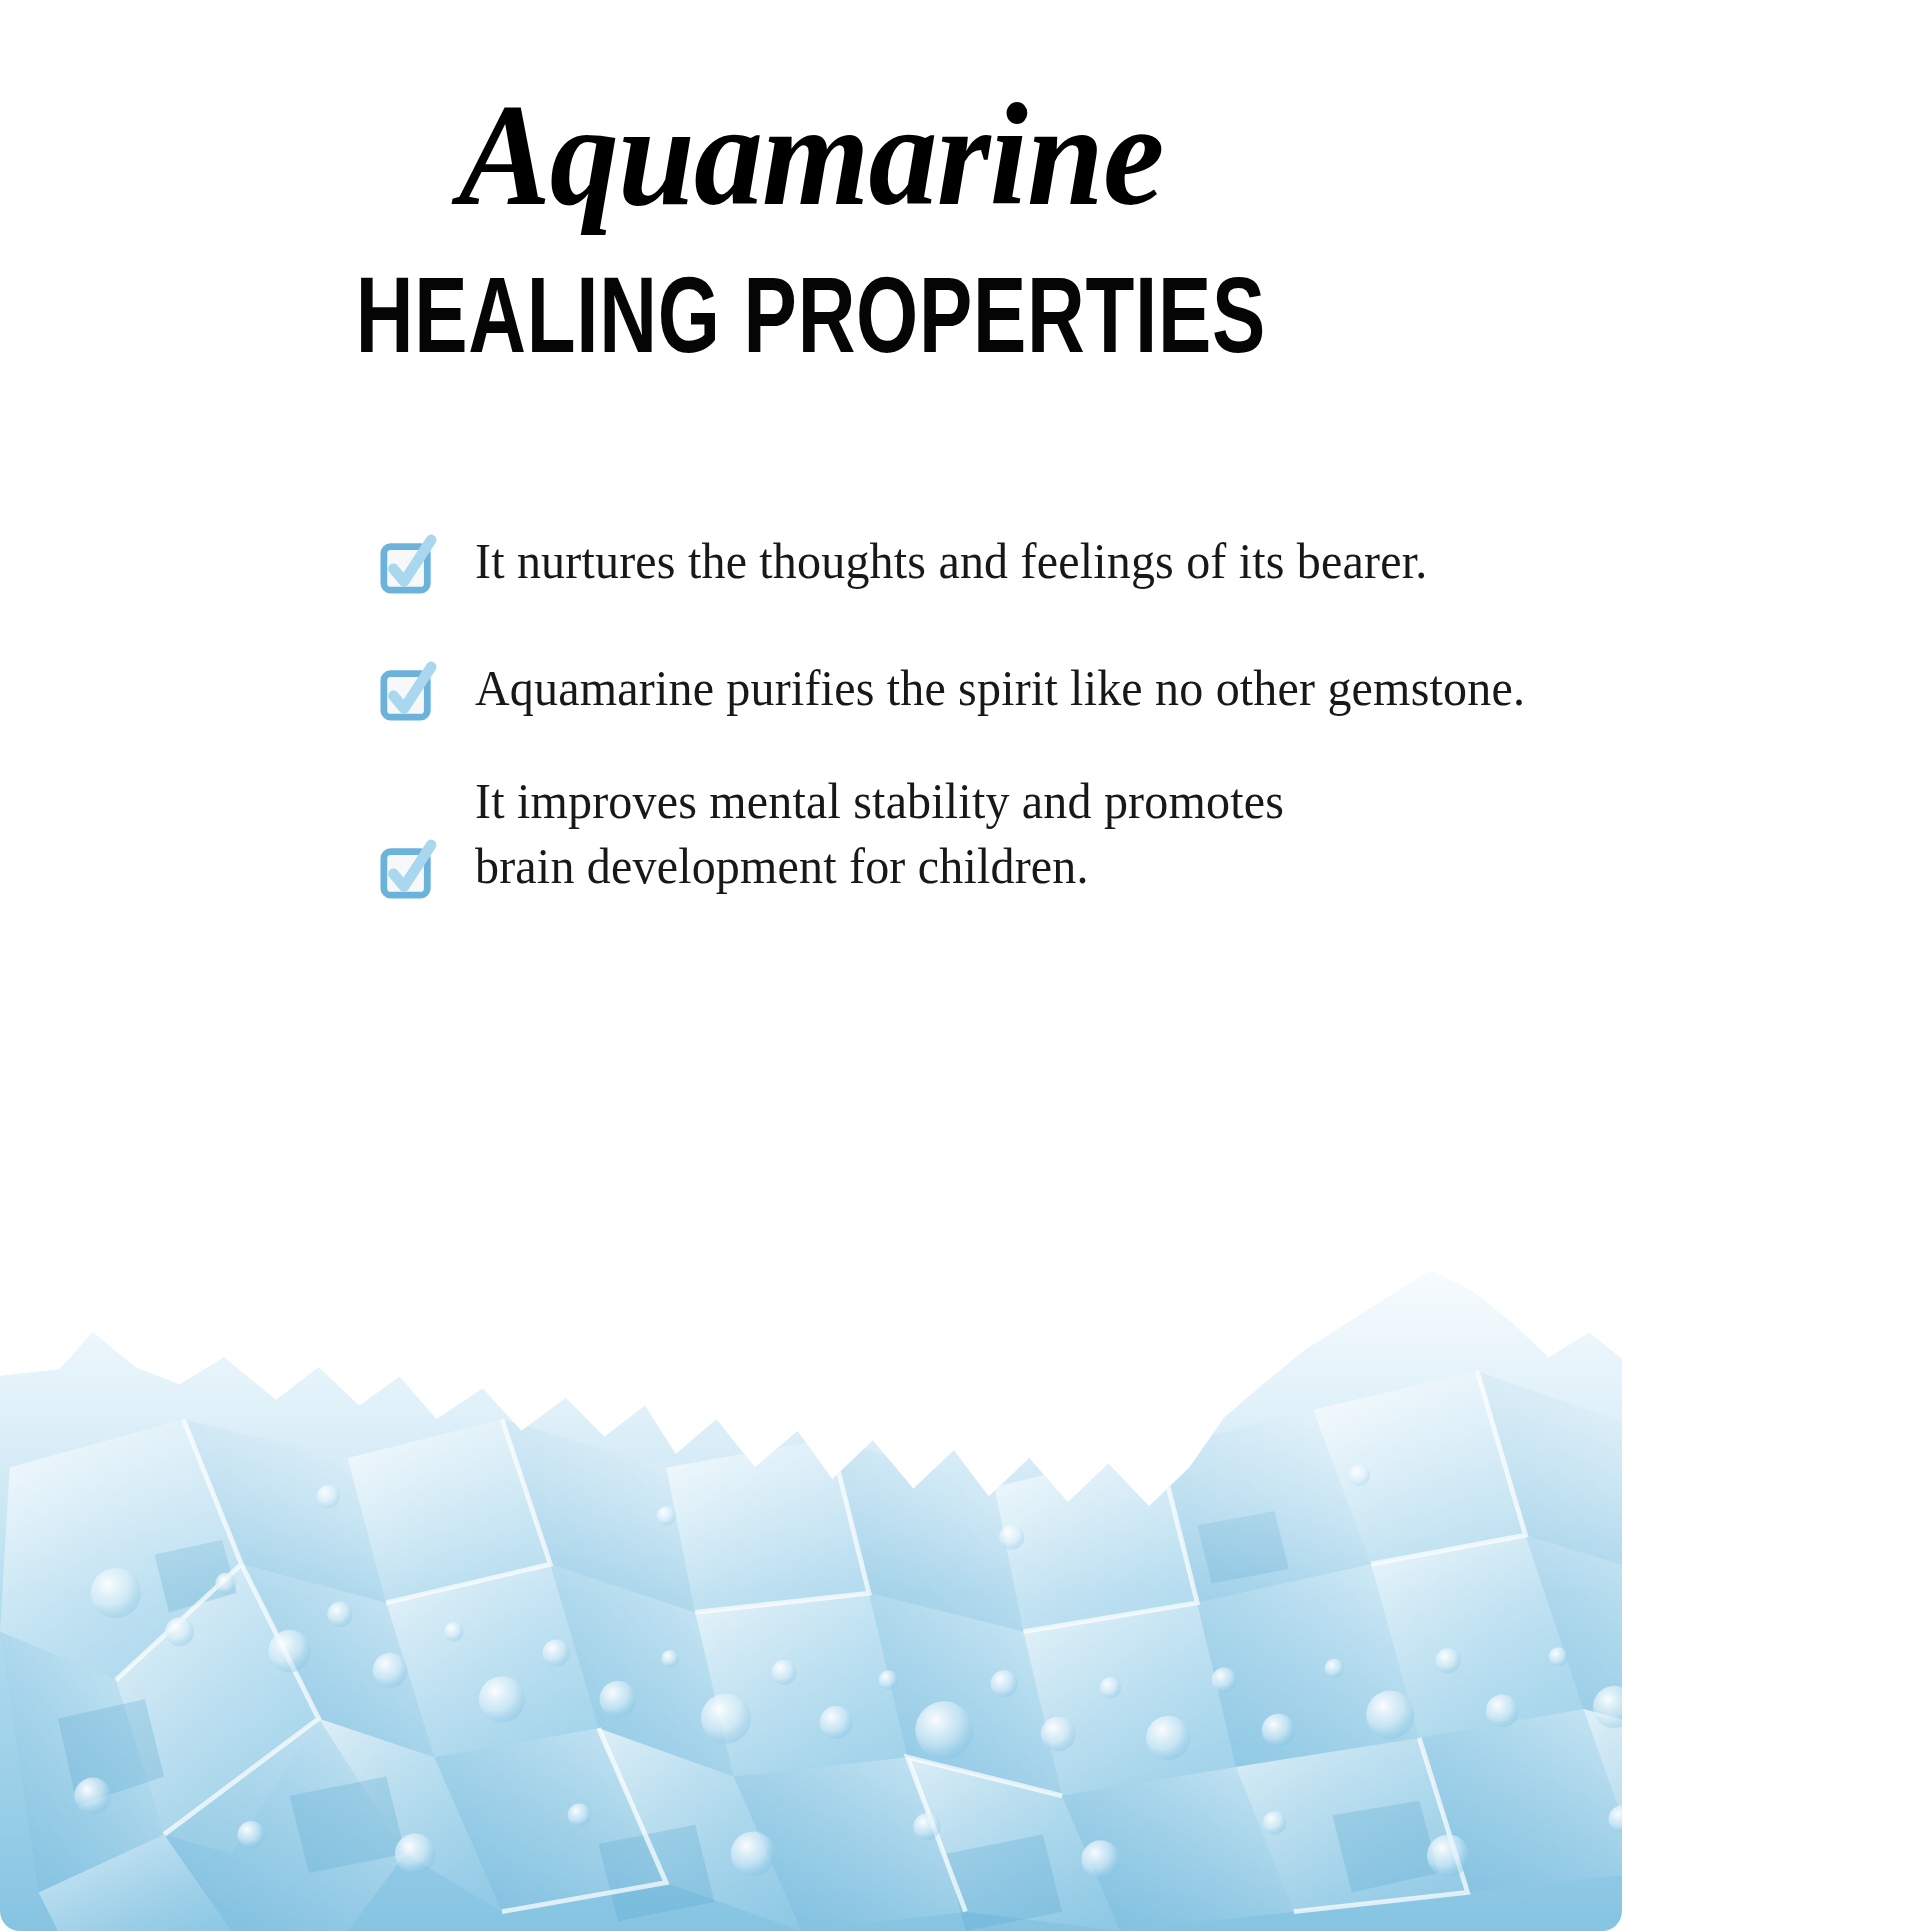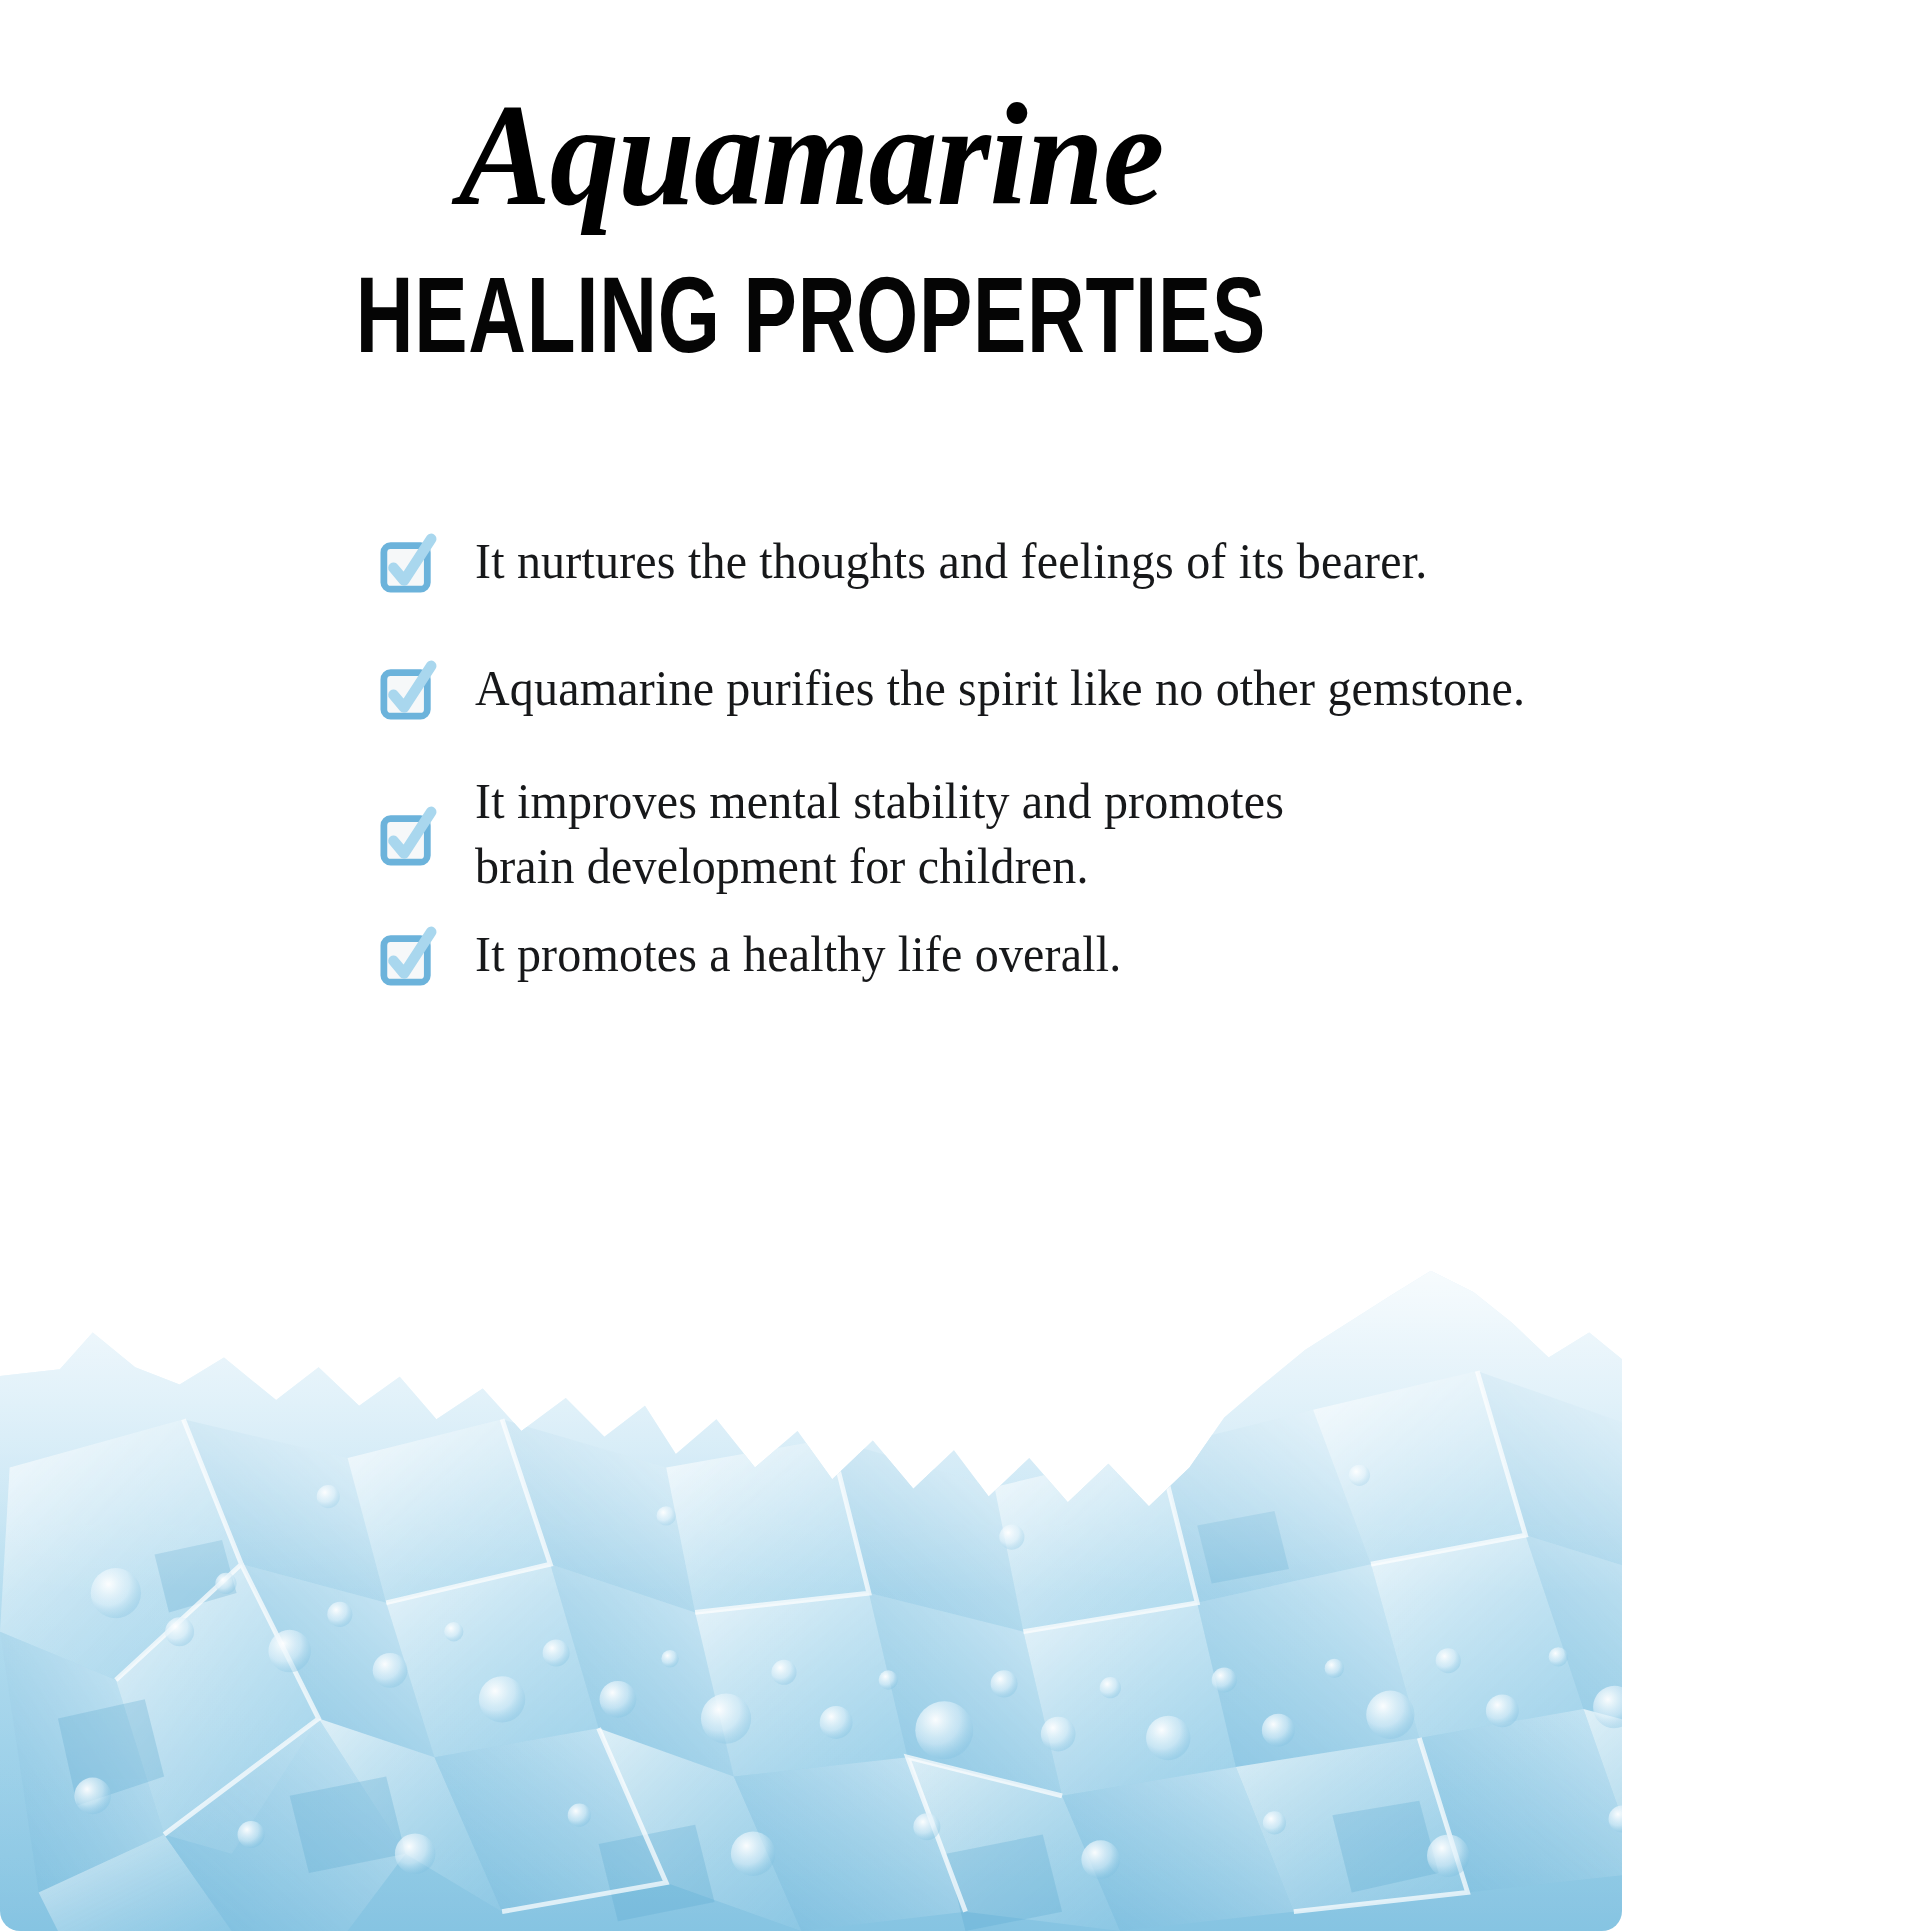--- a/index.html
+++ b/index.html
@@ -50,21 +50,21 @@
 
   
   .checklist{
     position:absolute;
     left:380px;
     top:529px;
     width:1381px;
   }
   .item{
     display:flex;
-    align-items:center;
+    align-items:flex-end;
     margin-bottom:0;
   }
   .item-gap-lg{margin-bottom:62px;}
   .item-gap-md{margin-bottom:23px;}
   .item-gap-sm{margin-bottom:48px;}
 
   .cbox{
     flex:0 0 auto;
     width:56px;height:56px;
     margin-top:7.7px;
@@ -131,29 +131,20 @@
         <svg viewBox="0 0 58 58" xmlns="http://www.w3.org/2000/svg">
           <rect x="4" y="9" width="45" height="45" rx="7" ry="7" fill="#f6f8f9" stroke="#6cb3db" stroke-width="7"></rect>
           <path d="M14 32 L25 45 L53 2" fill="none" stroke="#a9d7ee" stroke-width="11" stroke-linecap="round" stroke-linejoin="round"></path>
         </svg>
       </span>
       <span class="item-text">It improves mental stability and promotes
 brain development for children.</span>
     </div>
 
 
-    <div class="item">
-      <span class="cbox">
-        <svg viewBox="0 0 58 58" xmlns="http://www.w3.org/2000/svg">
-          <rect x="4" y="9" width="45" height="45" rx="7" ry="7" fill="#f6f8f9" stroke="#6cb3db" stroke-width="7"></rect>
-          <path d="M14 32 L25 45 L53 2" fill="none" stroke="#a9d7ee" stroke-width="11" stroke-linecap="round" stroke-linejoin="round"></path>
-        </svg>
-      </span>
-      <span class="item-text">It promotes a healthy life overall.</span>
-    </div>
 
   </div>
 
   <div class="ice">
     <svg viewBox="0 0 2000 780" xmlns="http://www.w3.org/2000/svg" preserveAspectRatio="none">
       <defs>
         <linearGradient id="fadeTop" x1="0" y1="0" x2="0" y2="1">
           <stop offset="0%" stop-color="#ffffff" stop-opacity="1"></stop>
           <stop offset="22%" stop-color="#ffffff" stop-opacity="0.55"></stop>
           <stop offset="55%" stop-color="#ffffff" stop-opacity="0.08"></stop>

